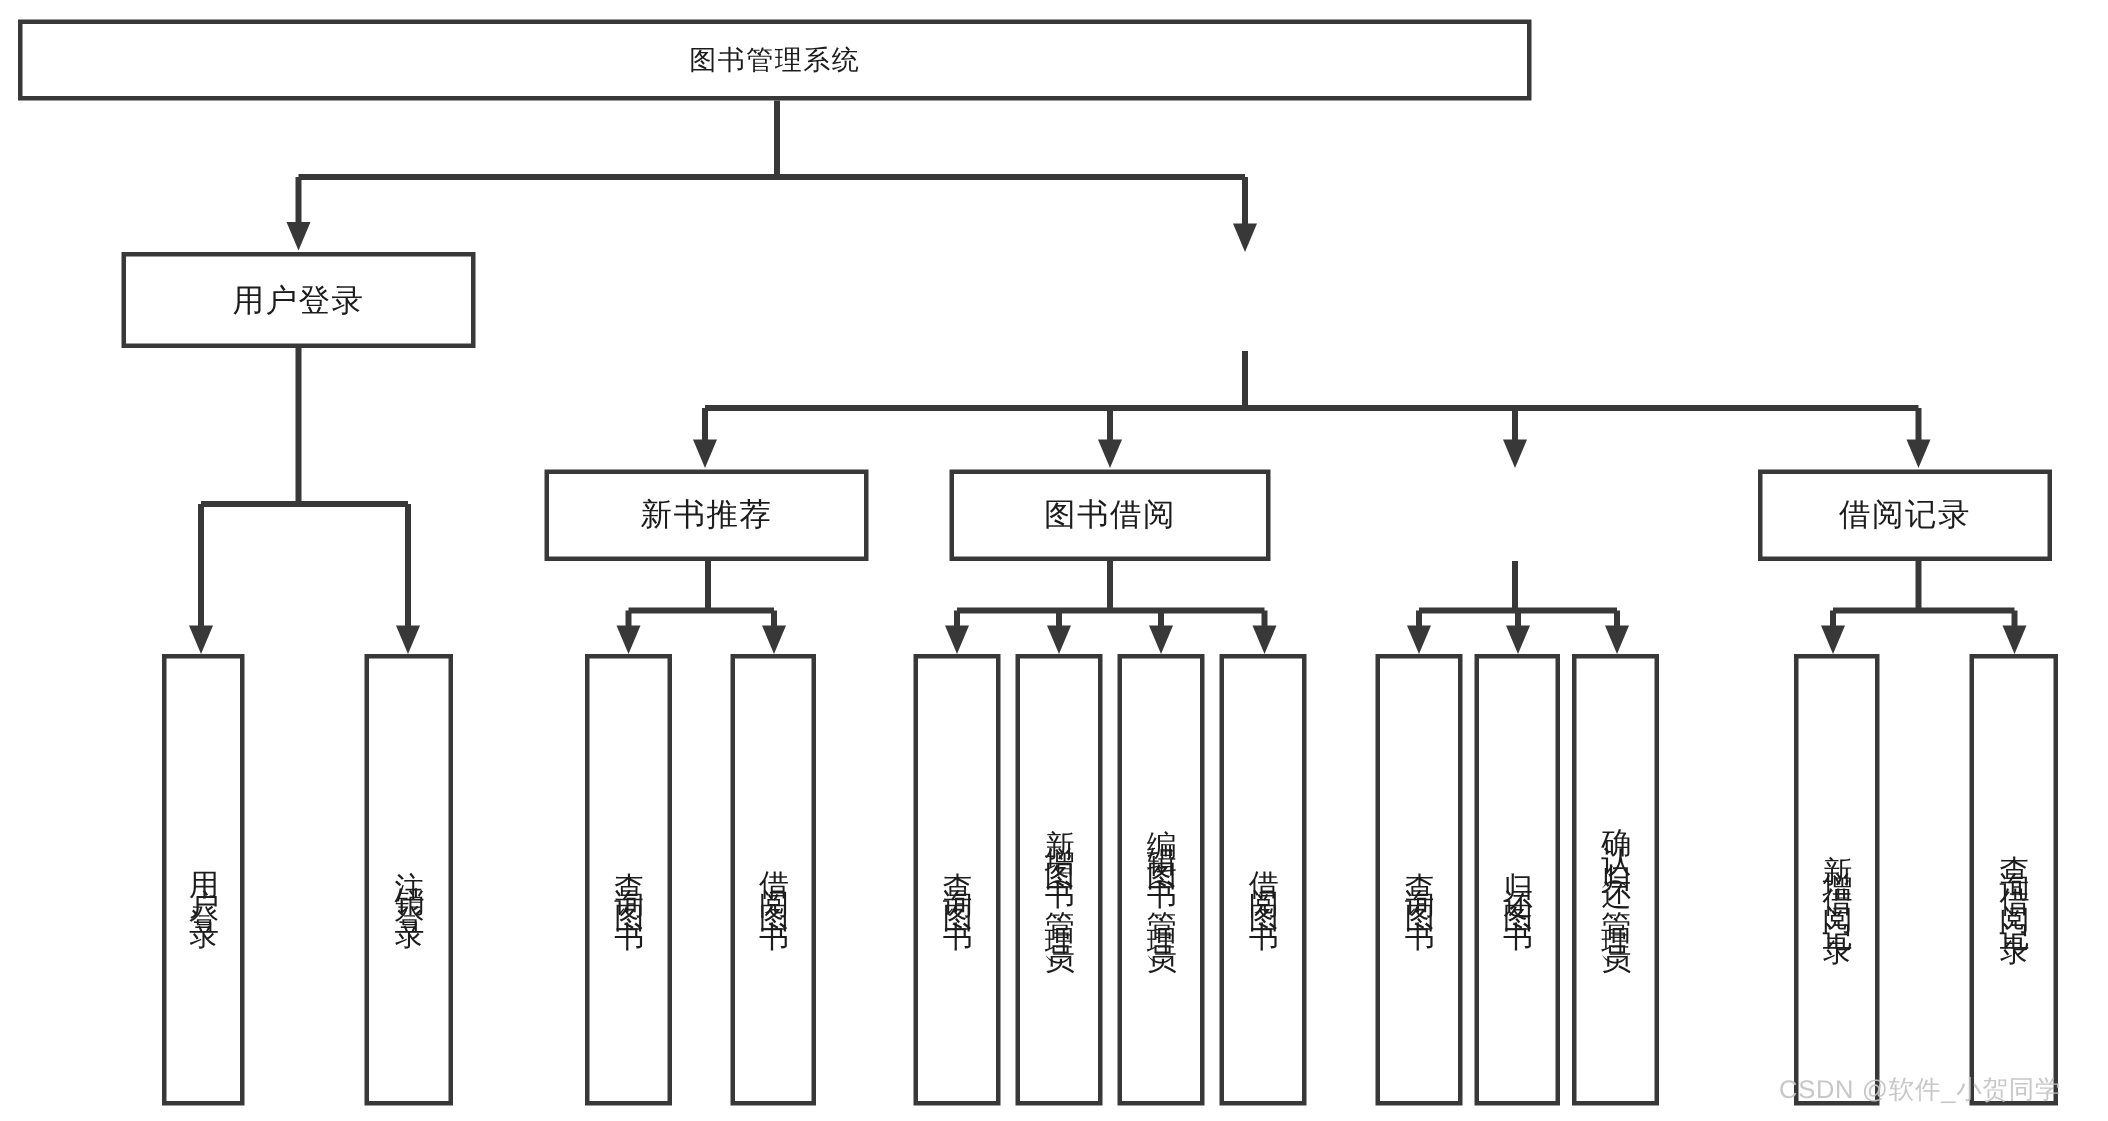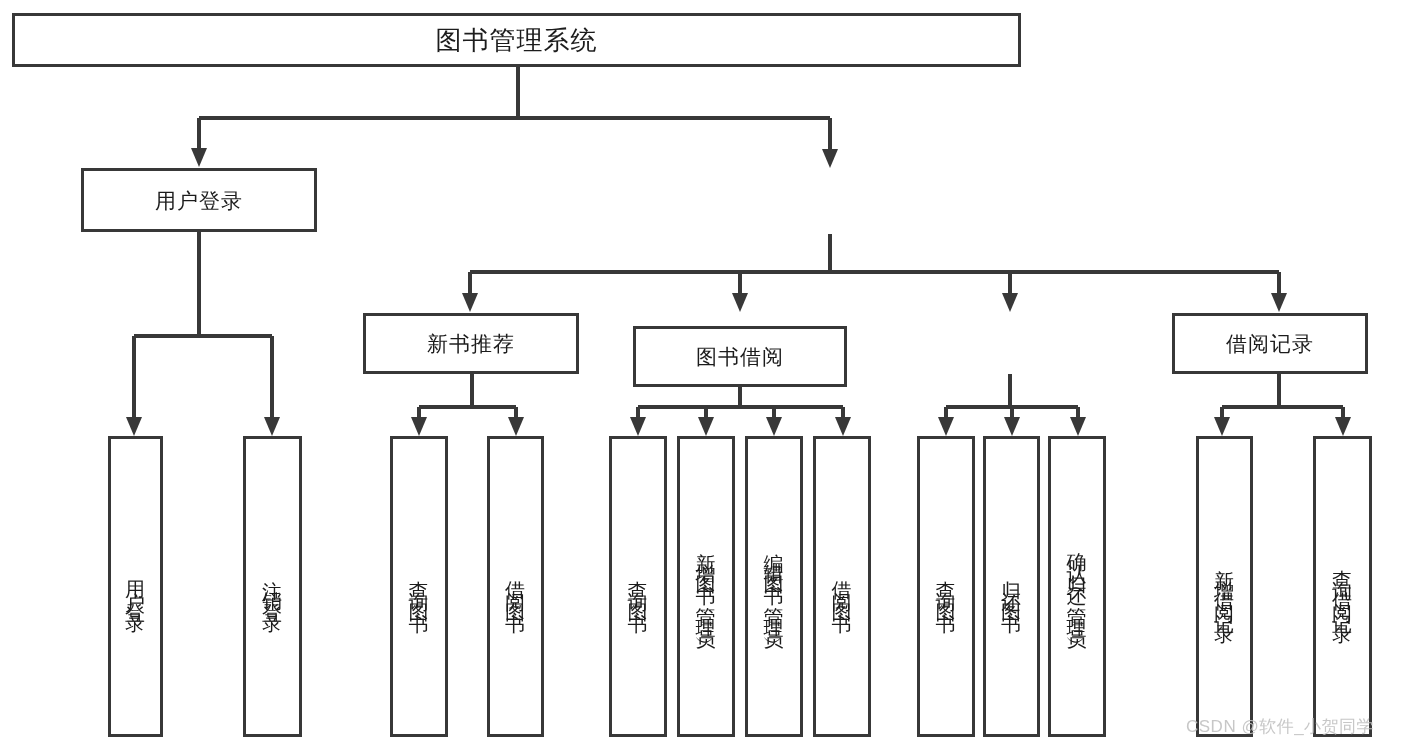--- a/index.html
+++ b/index.html
@@ -42,21 +42,21 @@
   }
   .node.leaf .lbl {
     writing-mode: vertical-rl;
     text-orientation: mixed;
     font-size: 20px;
     letter-spacing: 11px;
     white-space: nowrap;
     line-height: 1;
   }
   .node.root .lbl {
-    font-size: 26px;
+    font-size: 18px;
   }
   .watermark {
     position: absolute;
     left: 1186px;
     top: 715px;
     z-index: 5;
     font-size: 17px;
     color: #c3c3c3;
     letter-spacing: 0.5px;
     white-space: nowrap;
@@ -138,21 +138,21 @@
     <span class="lbl">图书管理系统</span>
   </div>
 
   <div class="node" style="left:81px; top:168px; width:236px; height:64px;">
     <span class="lbl">用户登录</span>
   </div>
 
   <div class="node" style="left:363px; top:313px; width:216px; height:61px;">
     <span class="lbl">新书推荐</span>
   </div>
-  <div class="node" style="left:633px; top:313px; width:214px; height:61px;margin-top:13px;">
+  <div class="node" style="left:633px; top:313px; width:214px; height:61px;">
     <span class="lbl">图书借阅</span>
   </div>
   <div class="node" style="left:1172px; top:313px; width:196px; height:61px;">
     <span class="lbl">借阅记录</span>
   </div>
 
   <div class="node leaf" style="left:108px; top:436px; width:55px; height:301px;">
     <span class="lbl">用户登录</span>
   </div>
   <div class="node leaf" style="left:243px; top:436px; width:59px; height:301px;">

